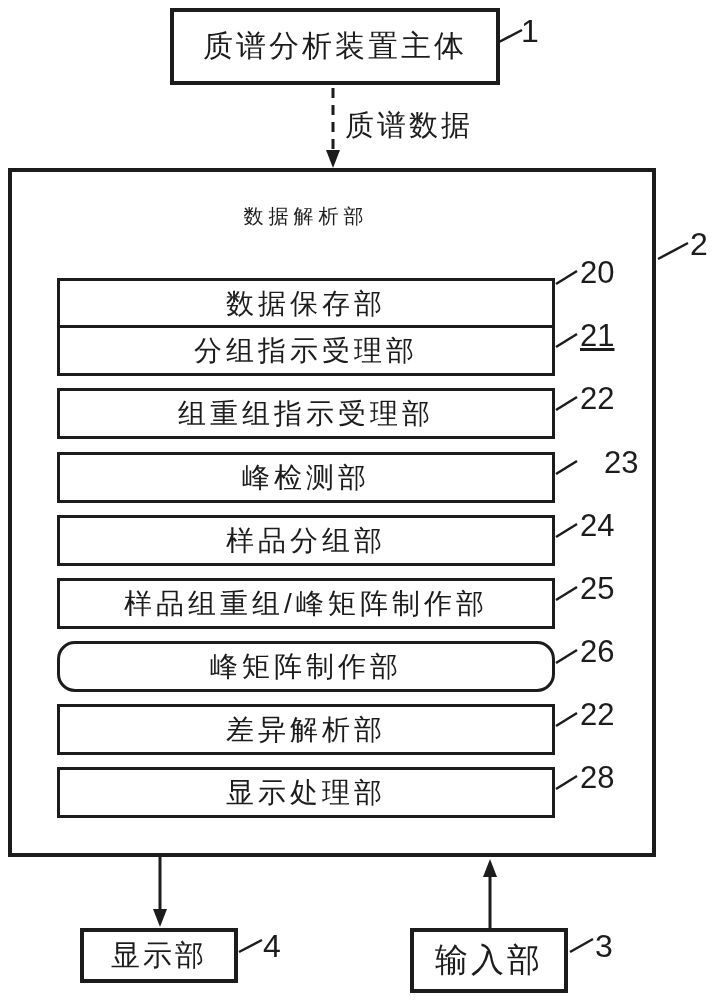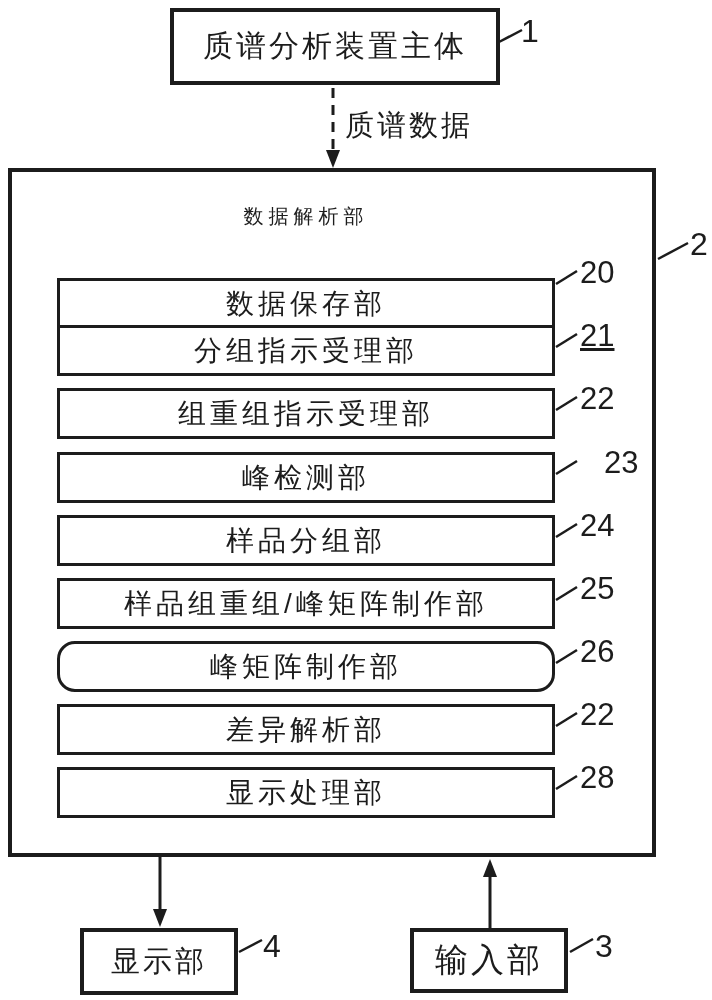--- a/index.html
+++ b/index.html
@@ -25,21 +25,21 @@
     font-family:"Liberation Sans","DejaVu Sans",sans-serif;
   }
   .modref{left:580px;width:50px;text-align:left;font-size:31px;}
   #top-box{left:170px;top:8px;width:330px;height:77px;font-size:30px;letter-spacing:3px;}
   #analysis-box{left:8px;top:168px;width:648px;height:689px;border-width:4px;background:transparent;}
   #analysis-title{
     position:absolute;left:57px;top:203px;width:498px;text-align:center;
     font-size:20px;letter-spacing:5px;
   }
   #flow-label{position:absolute;left:345px;top:106px;font-size:29px;letter-spacing:3px;}
-  #display-box{left:80px;top:928px;width:158px;height:67px;font-size:29px;letter-spacing:3px;}
+  #display-box{left:80px;top:928px;width:158px;height:55px;font-size:29px;letter-spacing:3px;}
   #input-box{left:410px;top:928px;width:158px;height:65px;font-size:33px;letter-spacing:3px;}
   svg.overlay{position:absolute;left:0;top:0;pointer-events:none;}
   svg .ln{stroke:#1c1c1c;stroke-width:3;fill:none;}
   svg .tick{stroke:#1c1c1c;stroke-width:2.5;fill:none;}
   svg .head{fill:#1c1c1c;stroke:none;}
 </style>
 </head>
 <body>
 
 <svg class="overlay" width="712" height="1000" viewBox="0 0 712 1000">

